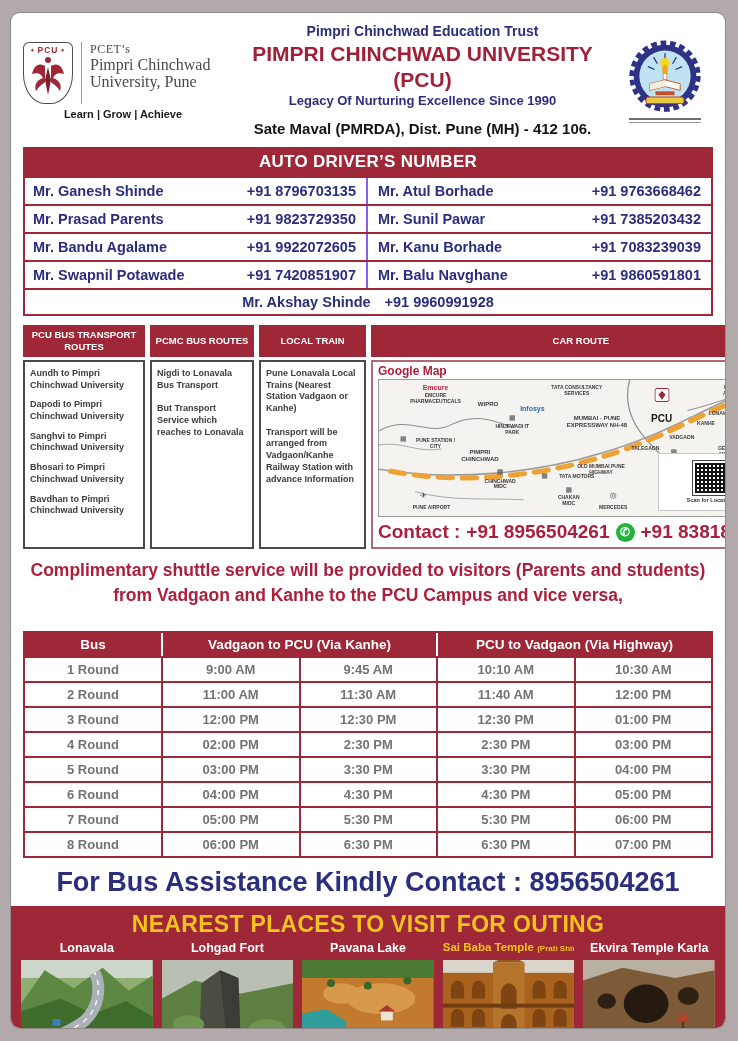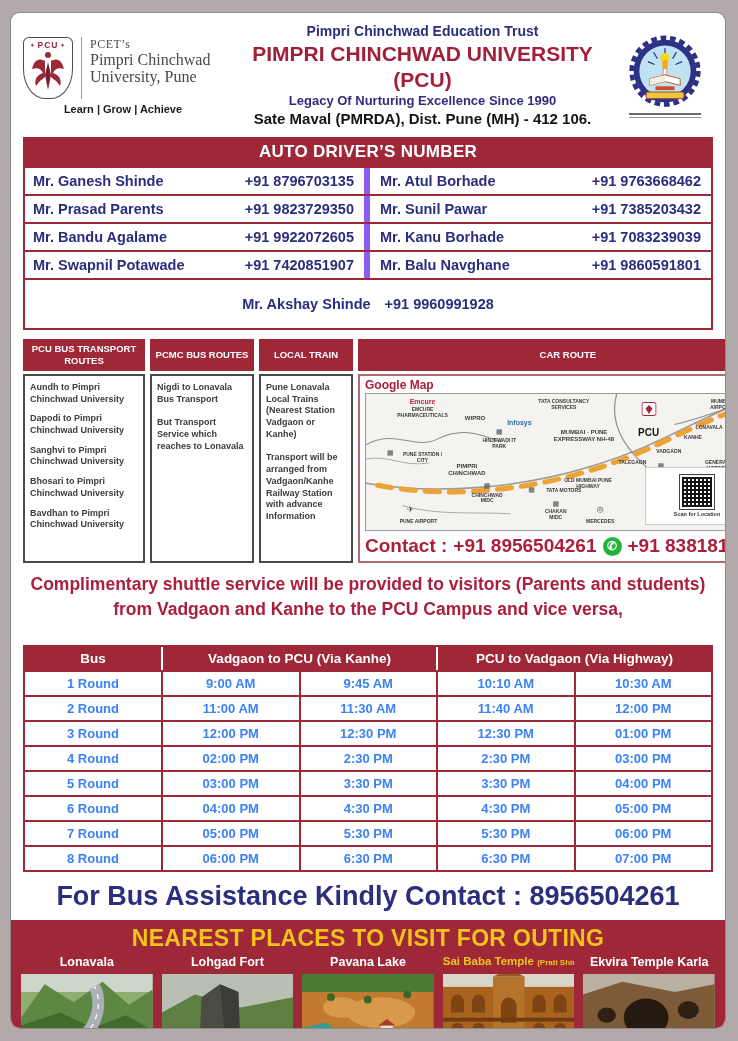--- a/index.html
+++ b/index.html
@@ -15,40 +15,40 @@
   .shield-pcu .st{font-size:5px;color:#9e2838;}
   .logo-div{width:1px;background:#9a9a9a;margin:0 8px;}
   .pcet-text{font-family:"Liberation Serif",serif;color:#4a4a4a;line-height:1.08;padding-top:1px;}
   .pcet-abbr{font-size:12px;letter-spacing:.5px;}
   .pcet-name{font-size:16px;width:132px;}
   .tagline{font-size:11px;font-weight:bold;color:#1a1a1a;margin-top:4px;text-align:center;width:200px;}
   .header-center{flex:1;text-align:center;line-height:1.25;}
   .hc-trust{color:#2d2f7b;font-weight:bold;font-size:14px;}
   .hc-title{color:#a21f38;font-weight:bold;font-size:21px;}
   .hc-legacy{color:#2d2f7b;font-weight:bold;font-size:13px;}
-  .hc-address{color:#141414;font-weight:bold;font-size:15px;margin-top:1px;}
+  .hc-address{color:#141414;font-weight:bold;font-size:15px;margin-top:11px;}
   .logo-right{width:96px;flex:none;display:flex;flex-direction:column;align-items:center;gap:2px;}
   .bar{width:72px;height:2px;background:#6f6f6f;}
   .bar2{width:72px;height:1px;background:#9a9a9a;}
 
   
   .drivers{margin:6px 12px 0;border:2px solid #9e2838;}
   .d-title{background:#9e2838;color:#fff;font-weight:bold;font-size:17px;text-align:center;padding:3px 0 4px;letter-spacing:.3px;}
   .d-row{display:flex;border-top:2px solid #9e2838;}
   .d-half{flex:1;display:flex;justify-content:space-between;align-items:center;padding:5px 10px;}
-  .d-half.first{border-right:6px solid #8b5cf6;padding-left:8px;}
+  .d-half.first{border-right:2px solid #8b5cf6;padding-left:8px;}
   .d-name,.d-phone{color:#2b2d7d;font-weight:bold;font-size:14.5px;white-space:nowrap;}
-  .d-footer{display:flex;justify-content:center;gap:14px;border-top:2px solid #9e2838;padding:16px 0;}
+  .d-footer{display:flex;justify-content:center;gap:14px;border-top:2px solid #9e2838;padding:4px 0;}
 
   
   .routes{display:flex;gap:5px;margin:9px 12px 0;height:224px;}
   .r-col{display:flex;flex-direction:column;}
   .c1{width:122px;flex:none;}
   .c2{width:104px;flex:none;}
-  .c3{width:94px;flex:none;justify-content:center;}
+  .c3{width:107px;flex:none;justify-content:center;}
   .car{flex:1;}
   .r-head{background:#9e2838;color:#fff;font-weight:bold;font-size:9.5px;min-height:32px;display:flex;align-items:center;justify-content:center;text-align:center;padding:0 4px;line-height:1.25;flex:none;}
   .r-body{flex:1;border:2px solid #4a4a4a;margin-top:3px;padding:6px 5px;font-size:9px;font-weight:bold;color:#3c3c3c;line-height:1.3;overflow:hidden;}
   .c1 .r-item{margin-bottom:8px;}
   .c2 .r-item,.c3 .r-item{margin-bottom:12px;}
   .car-body{flex:1;border:2px solid #b06a74;margin-top:3px;display:flex;flex-direction:column;padding:2px 5px;overflow:hidden;}
   .gmap{color:#ab1f3c;font-weight:bold;font-size:12px;flex:none;}
   .map-box{position:relative;flex:1;border:1px solid #9a9a9a;background:#f5f3f0;overflow:hidden;margin-top:1px;}
   .map-svg{position:absolute;inset:0;width:100%;height:100%;}
   .ml{position:absolute;transform:translate(-50%,-50%);font-size:6px;font-weight:bold;color:#3a3a3a;white-space:nowrap;text-align:center;line-height:1.15;}
@@ -66,21 +66,21 @@
   .contact-line{display:flex;align-items:center;justify-content:center;gap:6px;color:#ab1f3c;font-weight:bold;font-size:19px;padding:4px 0 2px;flex:none;white-space:nowrap;}
   .wa{width:19px;height:19px;border-radius:50%;background:#23b33a;color:#fff;display:flex;align-items:center;justify-content:center;font-size:12px;flex:none;}
 
   
   .notice{text-align:center;color:#ab1f3c;font-weight:bold;font-size:17.5px;line-height:1.45;margin:9px 6px 17px;}
   .sch{margin:5px 12px 0;border:2px solid #9e2838;}
   .sch-h{display:flex;background:#9e2838;color:#fff;font-weight:bold;font-size:13.5px;text-align:center;}
   .sch-h .hcell{padding:4px 0;}
   .hc-bus{width:136px;flex:none;}
   .hc-pair{flex:1;border-left:2px solid #fff;}
-  .sch-row{display:flex;text-align:center;border-top:2px solid #9e2838;font-weight:bold;font-size:13px;color:#3b82f6;}
+  .sch-row{display:flex;text-align:center;border-top:2px solid #9e2838;font-weight:bold;font-size:13px;color:#737373;}
   .rc{padding:4px 0;}
   .rc-bus{width:136px;flex:none;}
   .rc-t{flex:1;border-left:2px solid #9e2838;}
   .assist{text-align:center;color:#2b2d7d;font-weight:bold;font-size:27px;margin:9px 8px 8px;}
 
   
   .outing{flex:1;background:#9e2838;padding:5px 10px 0;display:flex;flex-direction:column;min-height:0;}
   .outing-title{color:#f2c21d;font-weight:bold;font-size:23px;text-align:center;letter-spacing:.3px;flex:none;}
   .places{display:flex;gap:9px;margin-top:3px;flex:1;min-height:0;}
   .place{flex:1;display:flex;flex-direction:column;min-width:0;}

